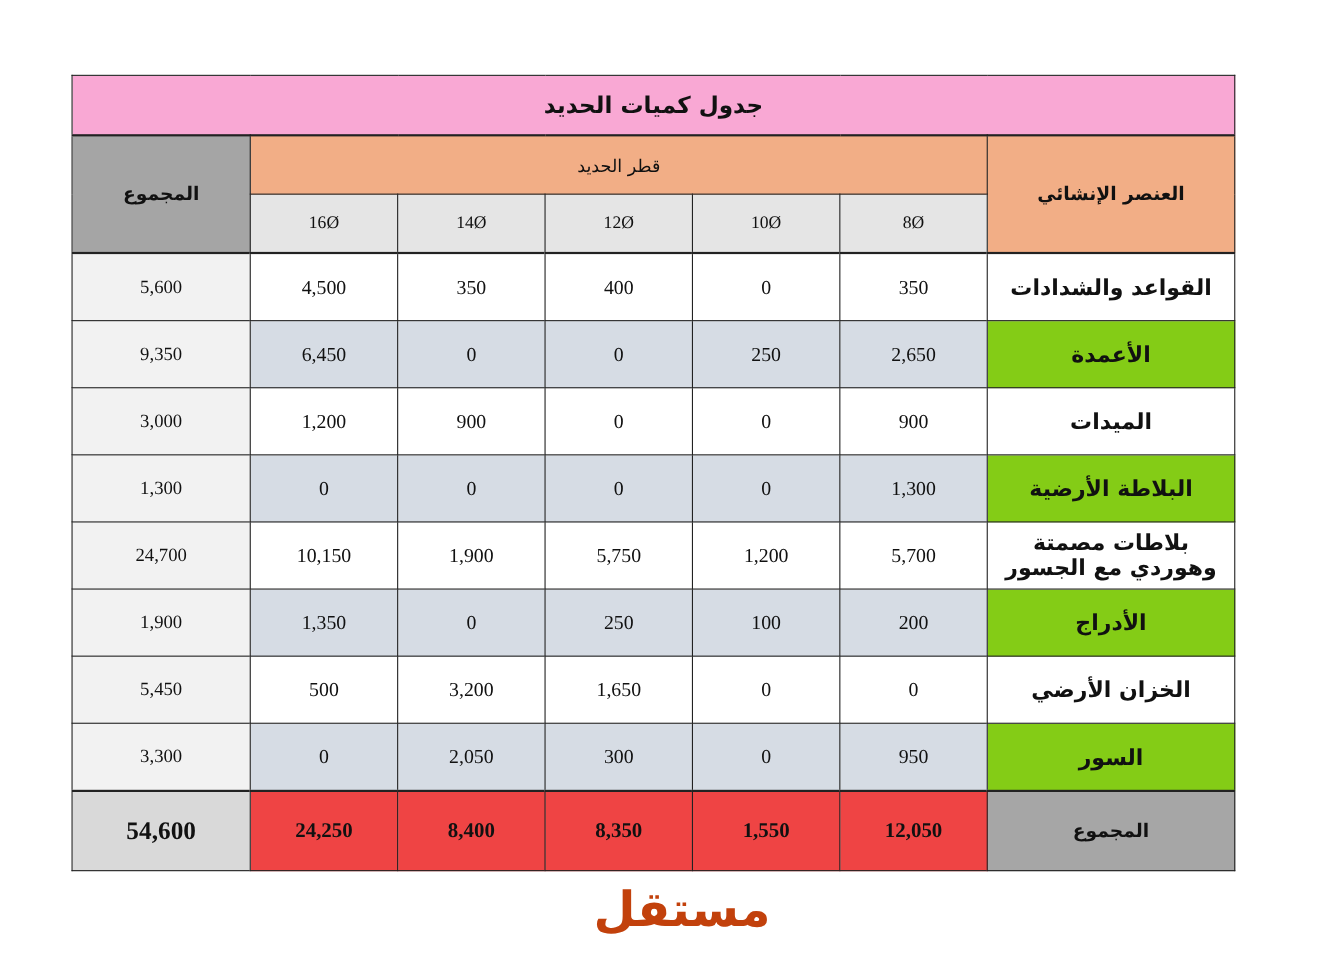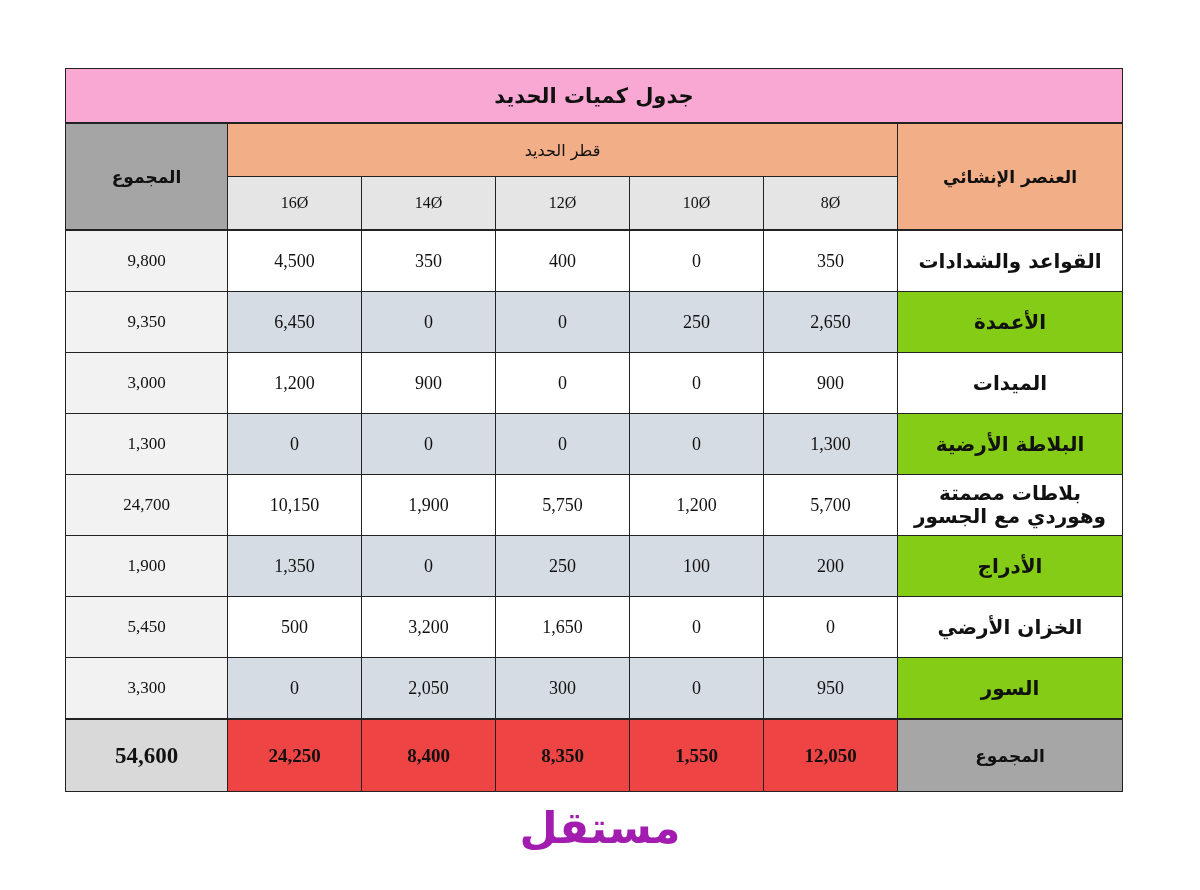--- a/index.html
+++ b/index.html
@@ -19,21 +19,21 @@
   .elem.w { background:#ffffff; }
   .elem.b { background:#84cc16; }
   .val { font-size:18px; height:60px; }
   .val.w { background:#ffffff; }
   .val.b { background:#d6dce4; }
   .rt { background:#f2f2f2; font-size:17px; }
   .tot-lbl { background:#a6a6a6; font-family:"DejaVu Sans", sans-serif; font-weight:bold; font-size:17px; height:71px; }
   .tot-val { background:#ef4444; font-weight:bold; font-size:19px; }
   .tot-grand { background:#d9d9d9; font-weight:bold; font-size:23px; }
   .thick-top td { border-top:2.5px solid #222; }
-  .wm { position:absolute; left:500px; top:806px; width:200px; text-align:center; color:#a21caf; }
+  .wm { position:absolute; left:520px; top:806px; width:200px; text-align:center; color:#c2410c; }
   .wm-ar { font-family:"DejaVu Sans", sans-serif; font-weight:bold; font-size:44px; line-height:44px; }
   .wm-en { font-family:"DejaVu Sans", sans-serif; font-size:22px; line-height:26px; }
 </style>
 </head>
 <body>
 
 <table class="tbl">
   <colgroup>
     <col style="width:225px">
       <col style="width:134px">
@@ -60,21 +60,21 @@
     <td class="hdr-size">16Ø</td>
   </tr>
 
   <tr class="thick-top">
     <td class="elem w">القواعد والشدادات</td>
     <td class="val w">350</td>
     <td class="val w">0</td>
     <td class="val w">400</td>
     <td class="val w">350</td>
     <td class="val w">4,500</td>
-    <td class="rt">9,800</td>
+    <td class="rt">5,600</td>
   </tr>
   <tr>
     <td class="elem b">الأعمدة</td>
     <td class="val b">2,650</td>
     <td class="val b">250</td>
     <td class="val b">0</td>
     <td class="val b">0</td>
     <td class="val b">6,450</td>
     <td class="rt">9,350</td>
   </tr>

